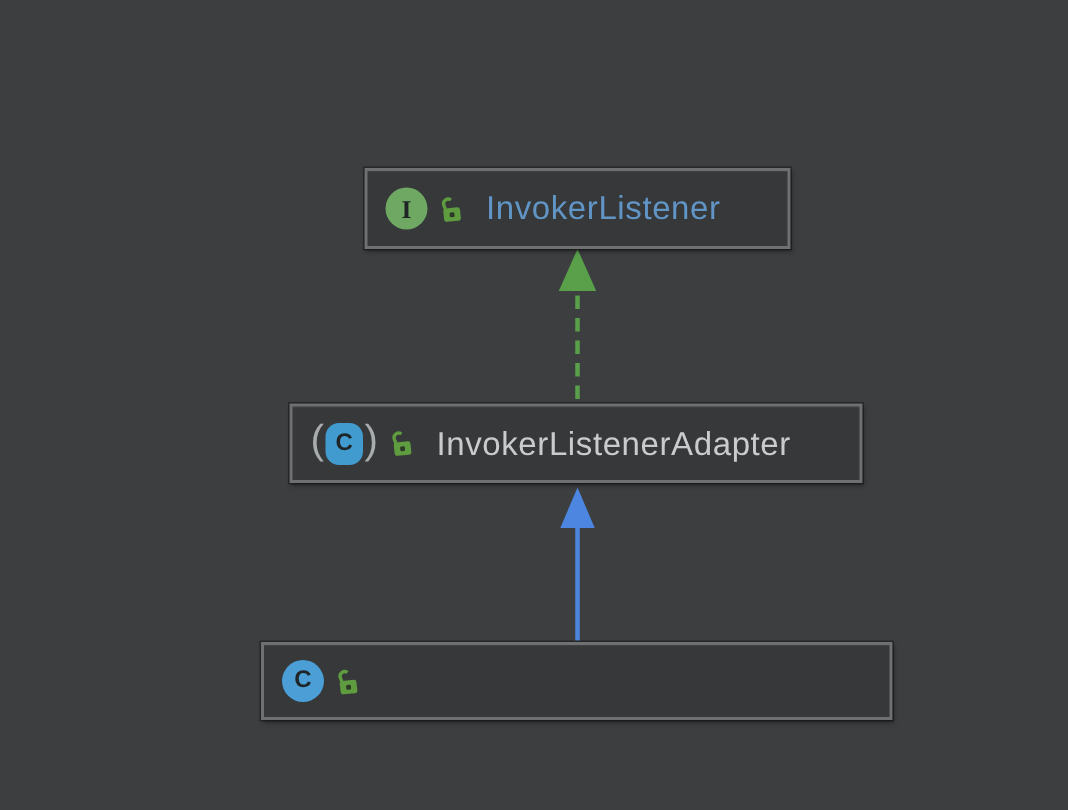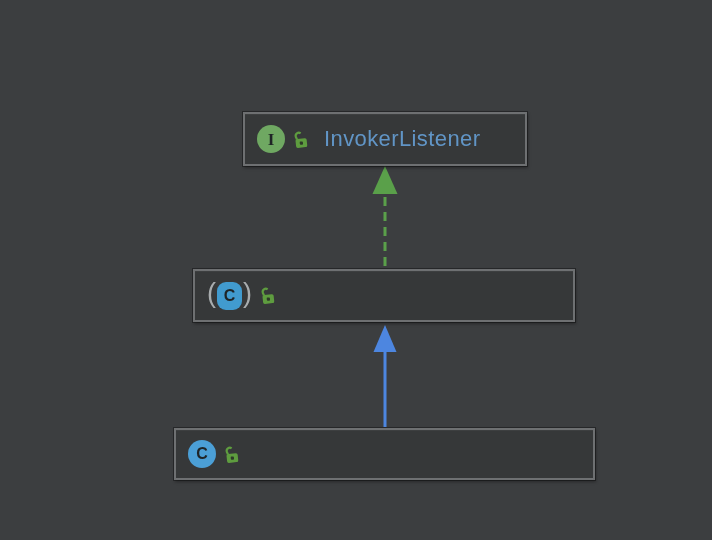--- a/index.html
+++ b/index.html
@@ -145,20 +145,21 @@
     <span class="abstract-wrap">
       <span class="type-icon icon-abstract">
         <span class="letter">C</span>
       </span>
     </span>
     <svg class="lock-icon" width="17" height="19" viewBox="0 0 17 19">
       <path d="M5 9 L5 6.4 A3.1 3.1 0 0 1 10.8 5" fill="none" stroke="currentColor" stroke-width="2.2" transform="rotate(-18 5 9)"></path>
       <rect x="3.4" y="8.6" width="11.2" height="9" rx="1.8" fill="currentColor"></rect>
       <rect x="7.4" y="11.6" width="3.2" height="3.2" rx="0.8" fill="#2E3A28"></rect>
     </svg>
+    <span class="node-label">InvokerListenerAdapter</span>
   </div>
 
   <div class="node node-3">
     <span class="type-icon icon-class">
       <span class="letter">C</span>
     </span>
     <svg class="lock-icon" width="17" height="19" viewBox="0 0 17 19">
       <path d="M5 9 L5 6.4 A3.1 3.1 0 0 1 10.8 5" fill="none" stroke="currentColor" stroke-width="2.2" transform="rotate(-18 5 9)"></path>
       <rect x="3.4" y="8.6" width="11.2" height="9" rx="1.8" fill="currentColor"></rect>
       <rect x="7.4" y="11.6" width="3.2" height="3.2" rx="0.8" fill="#2E3A28"></rect>

